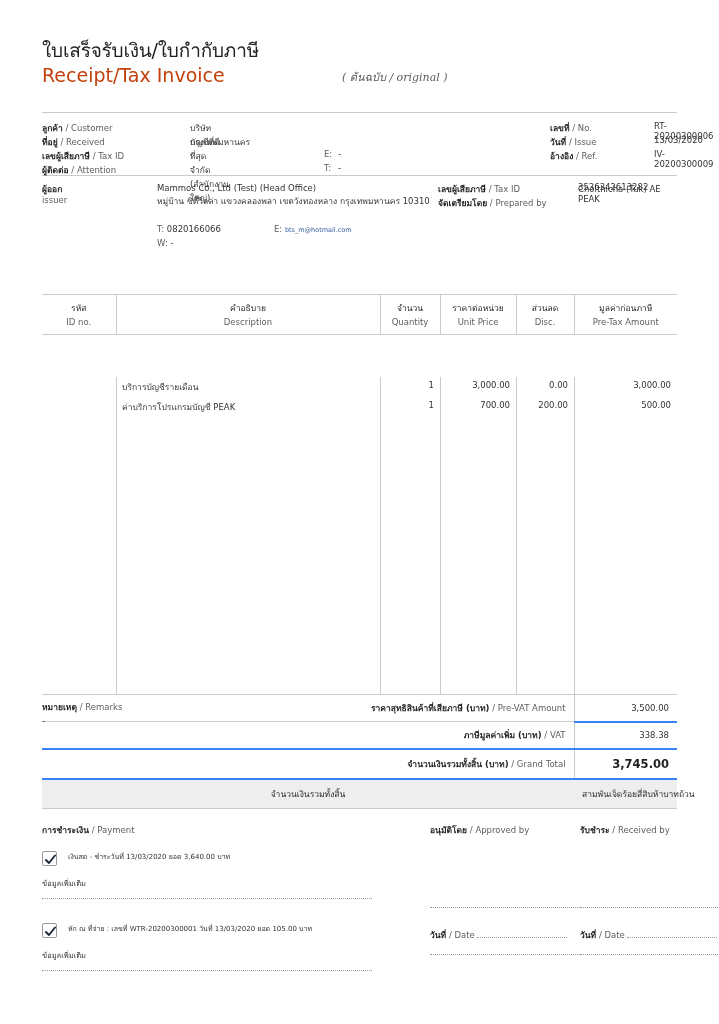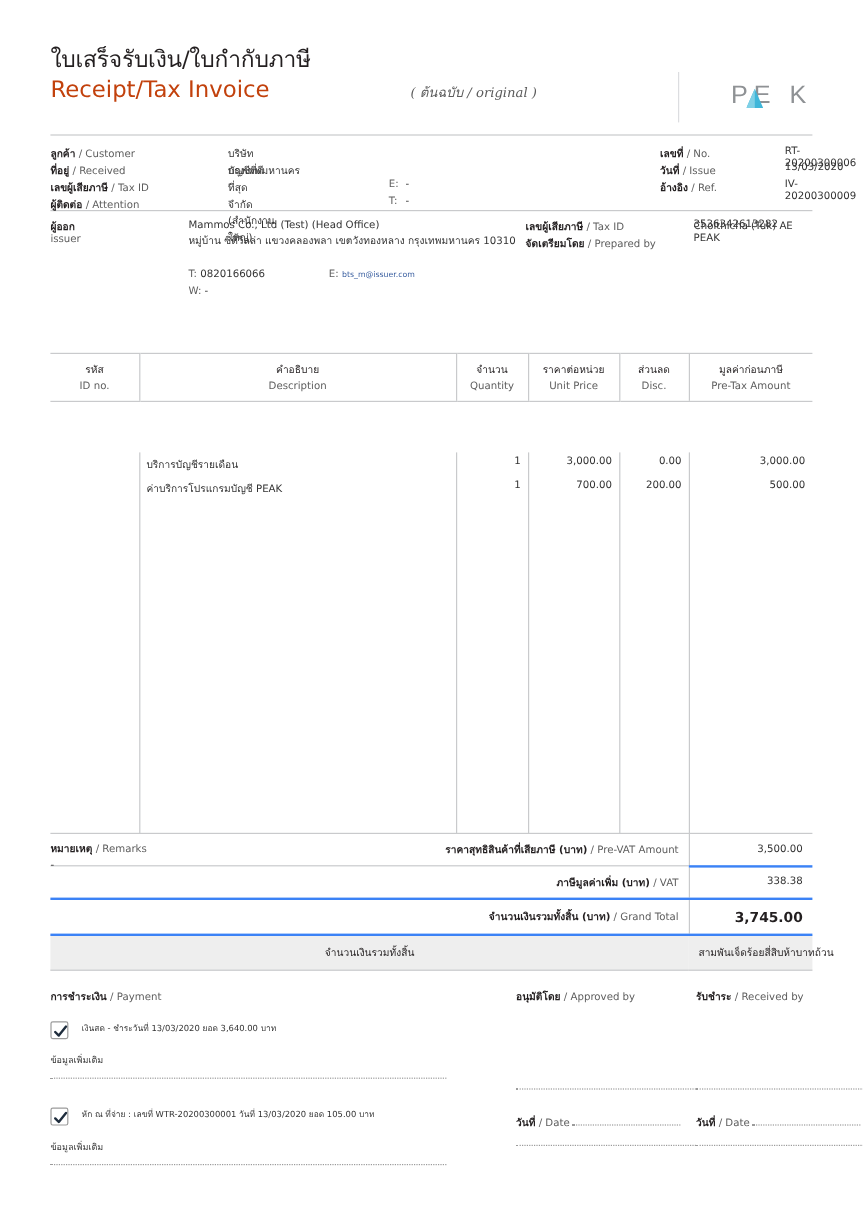--- a/index.html
+++ b/index.html
@@ -219,28 +219,20 @@
 </style>
 </head>
 <body>
 
 <div class="page">
 
   <div class="header">
     <div class="title-th">ใบเสร็จรับเงิน/ใบกำกับภาษี</div>
     <div class="title-en">Receipt/Tax Invoice</div>
     <div class="orig">( ต้นฉบับ / original )</div>
-    <div class="logo">
-      <div class="logo-bar"></div>
-      <div class="logo-text">PE  K</div>
-      <svg width="14" height="16" viewBox="0 0 14 16" style="position:absolute;right:41px;top:14px;">
-        <polygon points="7,0 14,16 0,16" fill="#3fb6d9"></polygon>
-        <polygon points="7,0 7,16 0,16" fill="#7fd0e6"></polygon>
-      </svg>
-    </div>
   </div>
 
   <div class="rule"></div>
   <div class="infoA">
 
     <div class="row" style="top:8px;">
       <span class="rlabel"><b class="lbl-th">ลูกค้า</b> <span class="lbl-en">/ Customer</span></span>
       <span class="rvalue val">บริษัท บัญชีที่ดีที่สุด จำกัด (สำนักงานใหญ่)</span>
       <span class="rlabel2"><b class="lbl-th">เลขที่</b> <span class="lbl-en">/ No.</span></span>
       <span class="rvalue2 val">RT-20200300006</span>
@@ -281,21 +273,21 @@
 
     <div class="rvalue val" style="top:6px;position:absolute;">Mammos Co., Ltd (Test) (Head Office)</div>
     <div class="rvalue val" style="top:19px;position:absolute;">หมู่บ้าน ซิตี้วิลล่า แขวงคลองพลา เขตวังทองหลาง กรุงเทพมหานคร 10310</div>
 
     <div style="position:absolute;top:48px;left:115px;">
       <span class="lbl-en">T:</span>
       <span class="val">0820166066</span>
     </div>
     <div style="position:absolute;top:48px;left:232px;">
       <span class="lbl-en">E:</span>
-      <span class="mailblue">bts_m@issuer.com</span>
+      <span class="mailblue">bts_m@hotmail.com</span>
     </div>
     <div style="position:absolute;top:62px;left:115px;">
       <span class="lbl-en">W:</span>
       <span class="val">-</span>
     </div>
 
     <div style="position:absolute;top:6px;left:396px;">
       <b class="lbl-th">เลขผู้เสียภาษี</b>
       <span class="lbl-en">/ Tax ID</span>
     </div>

